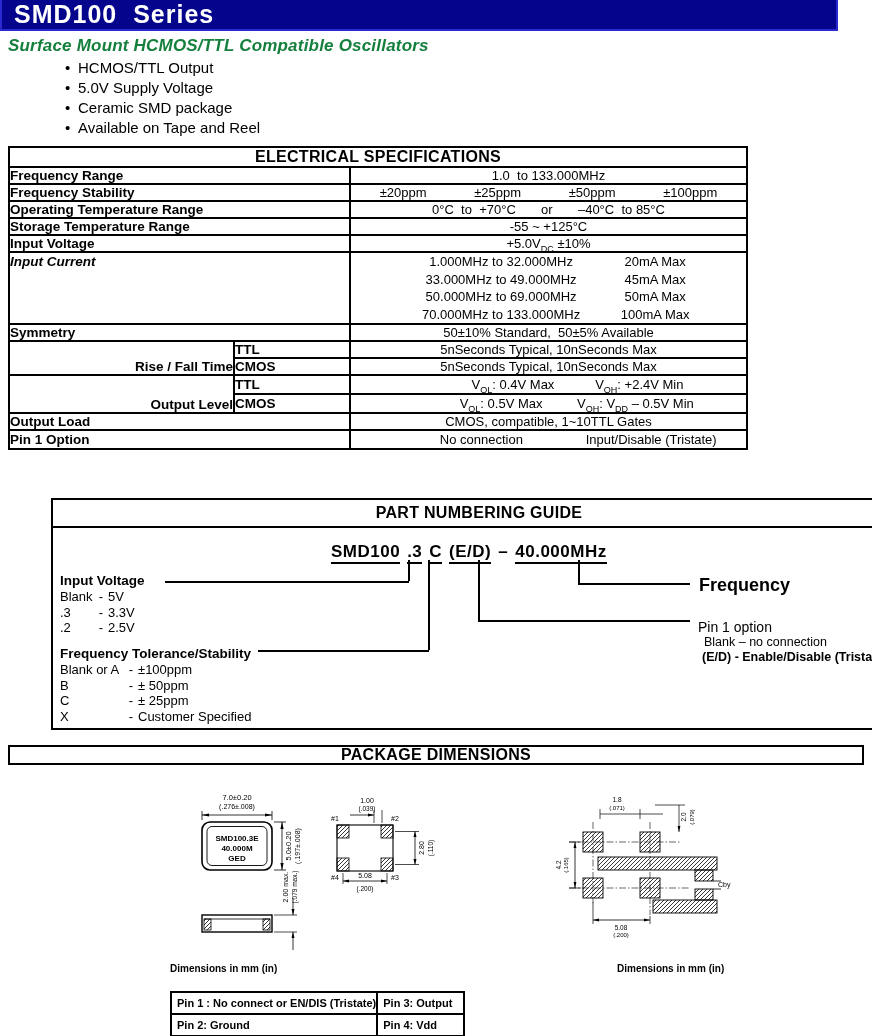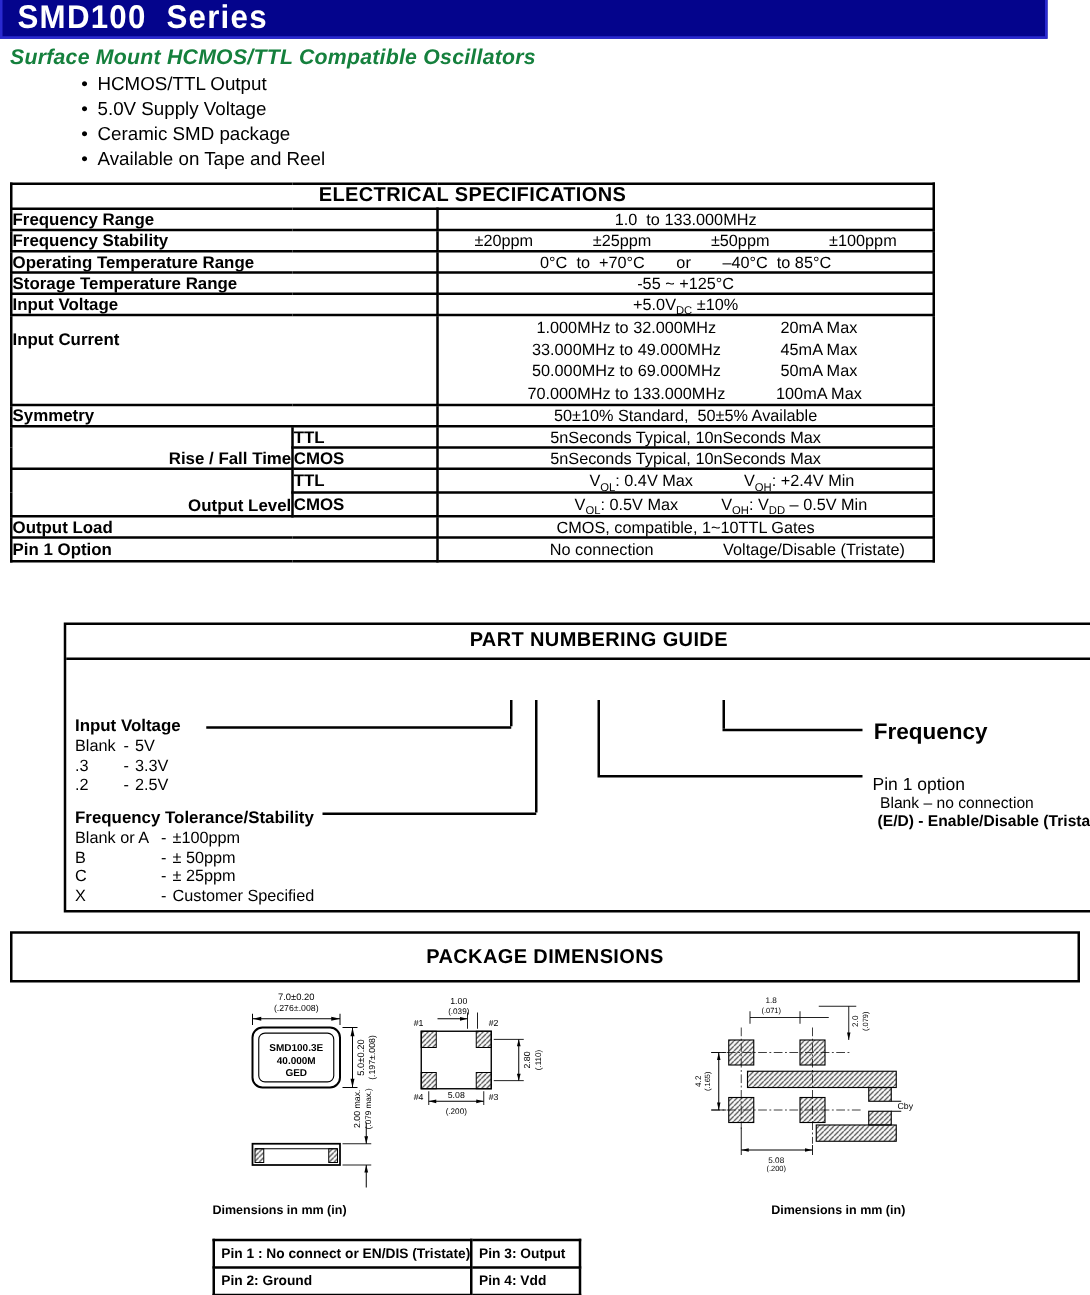--- a/index.html
+++ b/index.html
@@ -68,21 +68,21 @@
   .opt .code{width:64px;}
   .opt .code.narrow{width:34px;}
   .opt .dash{width:14px;text-align:center;}
   .freq-label{position:absolute;font-weight:bold;font-size:18px;}
   .pin1-group{position:absolute;font-size:13.5px;}
   .pin1-group .l1{font-size:12.5px;line-height:15px;padding-left:6px;}
   .pin1-group .l2{font-size:12.5px;font-weight:bold;line-height:15px;padding-left:4px;}
   .pin1-group .g-title{line-height:16px;font-size:14px;}
   
   .pk-box{
-    position:absolute;left:8px;top:745px;width:856px;height:41px;
+    position:absolute;left:8px;top:745px;width:856px;height:20px;
     border:2px solid #000;box-sizing:border-box;
     display:flex;align-items:center;justify-content:center;
     font-size:16px;font-weight:bold;letter-spacing:0.3px;
   }
   .dim-note{position:absolute;font-size:10px;font-weight:bold;}
   
   table.pins{
     position:absolute;left:170px;top:991px;border-collapse:collapse;table-layout:fixed;
   }
   table.pins td{
@@ -138,21 +138,21 @@
   </tr>
   <tr>
     <td class="lbl" colspan="2">Storage Temperature Range</td>
     <td class="val">-55 ~ +125°C</td>
   </tr>
   <tr>
     <td class="lbl" colspan="2">Input Voltage</td>
     <td class="val"><span class="pre"><span>+5.0V</span><sub>DC</sub><span> ±10%</span></span></td>
   </tr>
   <tr>
-    <td class="lbl" colspan="2" style="vertical-align:top;padding-top:11px;">Input Current</td>
+    <td class="lbl" colspan="2" style="vertical-align:top;padding-top:1px;font-style:italic;">Input Current</td>
     <td class="val">
       <div class="ic-line">
             <span class="ic-range">1.000MHz to 32.000MHz</span>
             <span class="ic-max">20mA Max</span>
           </div>
       <div class="ic-line">
             <span class="ic-range">33.000MHz to 49.000MHz</span>
             <span class="ic-max">45mA Max</span>
           </div>
       <div class="ic-line">
@@ -199,30 +199,33 @@
   </tr>
   <tr>
     <td class="lbl" colspan="2">Output Load</td>
     <td class="val">CMOS, compatible, 1~10TTL Gates</td>
   </tr>
   <tr>
     <td class="lbl" colspan="2">Pin 1 Option</td>
     <td class="val">
       <div class="posline">
         <span class="p1" style="width:66%;">No connection</span>
-        <span class="p2" style="left:52%;width:48%;">Voltage/Disable (Tristate)</span>
+        <span class="p2" style="left:52%;width:48%;">Input/Disable (Tristate)</span>
       </div>
     </td>
   </tr>
 </tbody>
   </table>
 
 <div class="pn-box">
   <div class="pn-title">PART NUMBERING GUIDE</div>
   <div class="pn-body">
+    <div class="pn-part">
+      <span class="seg seg-sp">SMD100</span><span class="seg seg-sp">.3</span><span class="seg seg-sp">C</span><span class="seg seg-sp">(E/D)</span><span class="seg-dash">–</span><span class="seg">40.000MHz</span>
+    </div>
 
     <div class="ldr ldr-v" style="left:355px;top:32px;height:21px;"></div>
     <div class="ldr ldr-h" style="left:112px;top:53px;width:244px;"></div>
     <div class="ldr ldr-v" style="left:375px;top:32px;height:90px;"></div>
     <div class="ldr ldr-h" style="left:205px;top:122px;width:171px;"></div>
     <div class="ldr ldr-v" style="left:425px;top:32px;height:60px;"></div>
     <div class="ldr ldr-h" style="left:425px;top:92px;width:212px;"></div>
     <div class="ldr ldr-v" style="left:525px;top:32px;height:23px;"></div>
     <div class="ldr ldr-h" style="left:525px;top:55px;width:112px;"></div>
 

